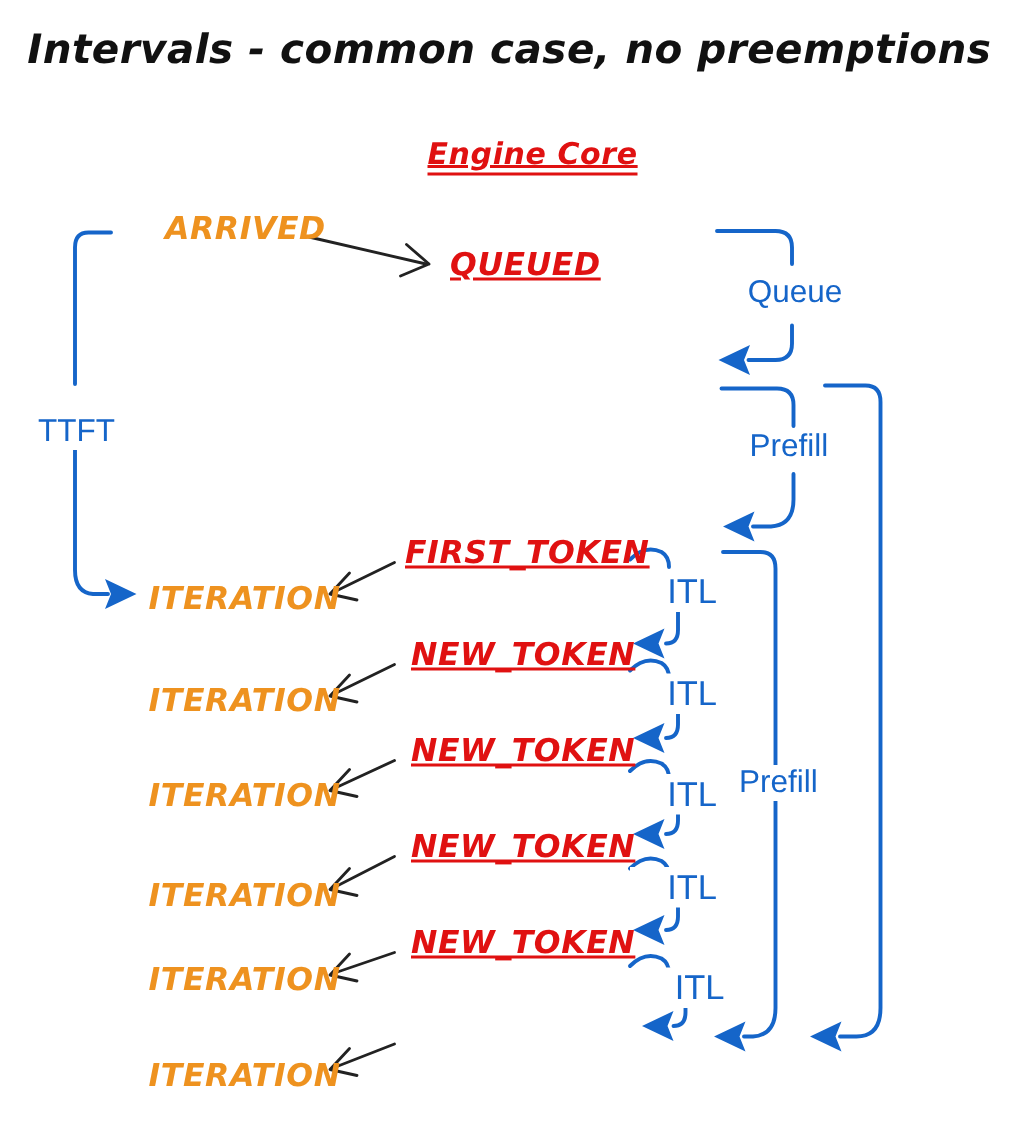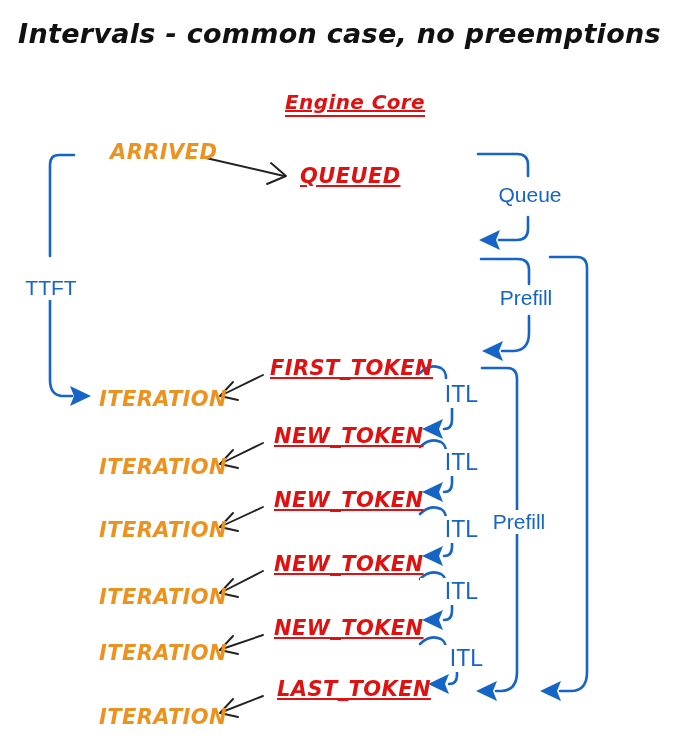--- a/index.html
+++ b/index.html
@@ -108,21 +108,20 @@
   <div class="lbl hw ev orange" style="left:99px;top:585px;">ITERATION</div>
   <div class="lbl hw ev orange" style="left:99px;top:641px;">ITERATION</div>
   <div class="lbl hw ev orange" style="left:99px;top:705px;">ITERATION</div>
 
   <div class="lbl hw ev red" style="left:300px;top:164px;text-align:center;">QUEUED</div>
   <div class="lbl hw ev red" style="left:270px;top:356px;">FIRST_TOKEN</div>
   <div class="lbl hw ev red" style="left:274px;top:424px;">NEW_TOKEN</div>
   <div class="lbl hw ev red" style="left:274px;top:488px;">NEW_TOKEN</div>
   <div class="lbl hw ev red" style="left:274px;top:552px;">NEW_TOKEN</div>
   <div class="lbl hw ev red" style="left:274px;top:616px;">NEW_TOKEN</div>
-  <div class="lbl hw ev red" style="left:277px;top:677px;">LAST_TOKEN</div>
 
   <div class="lbl blue-lbl" style="left:18px;top:276px;width:62px;">TTFT</div>
   <div class="lbl blue-lbl" style="left:478px;top:183px;width:100px;">Queue</div>
   <div class="lbl blue-lbl" style="left:474px;top:286px;width:100px;">Prefill</div>
   <div class="lbl blue-lbl" style="left:462px;top:510px;width:110px;">Prefill</div>
   <div class="lbl blue-lbl itl" style="left:420px;top:381px;width:56px;">ITL</div>
   <div class="lbl blue-lbl itl" style="left:420px;top:449px;width:56px;">ITL</div>
   <div class="lbl blue-lbl itl" style="left:420px;top:516px;width:56px;">ITL</div>
   <div class="lbl blue-lbl itl" style="left:420px;top:578px;width:56px;">ITL</div>
   <div class="lbl blue-lbl itl" style="left:425px;top:645px;width:56px;">ITL</div>

